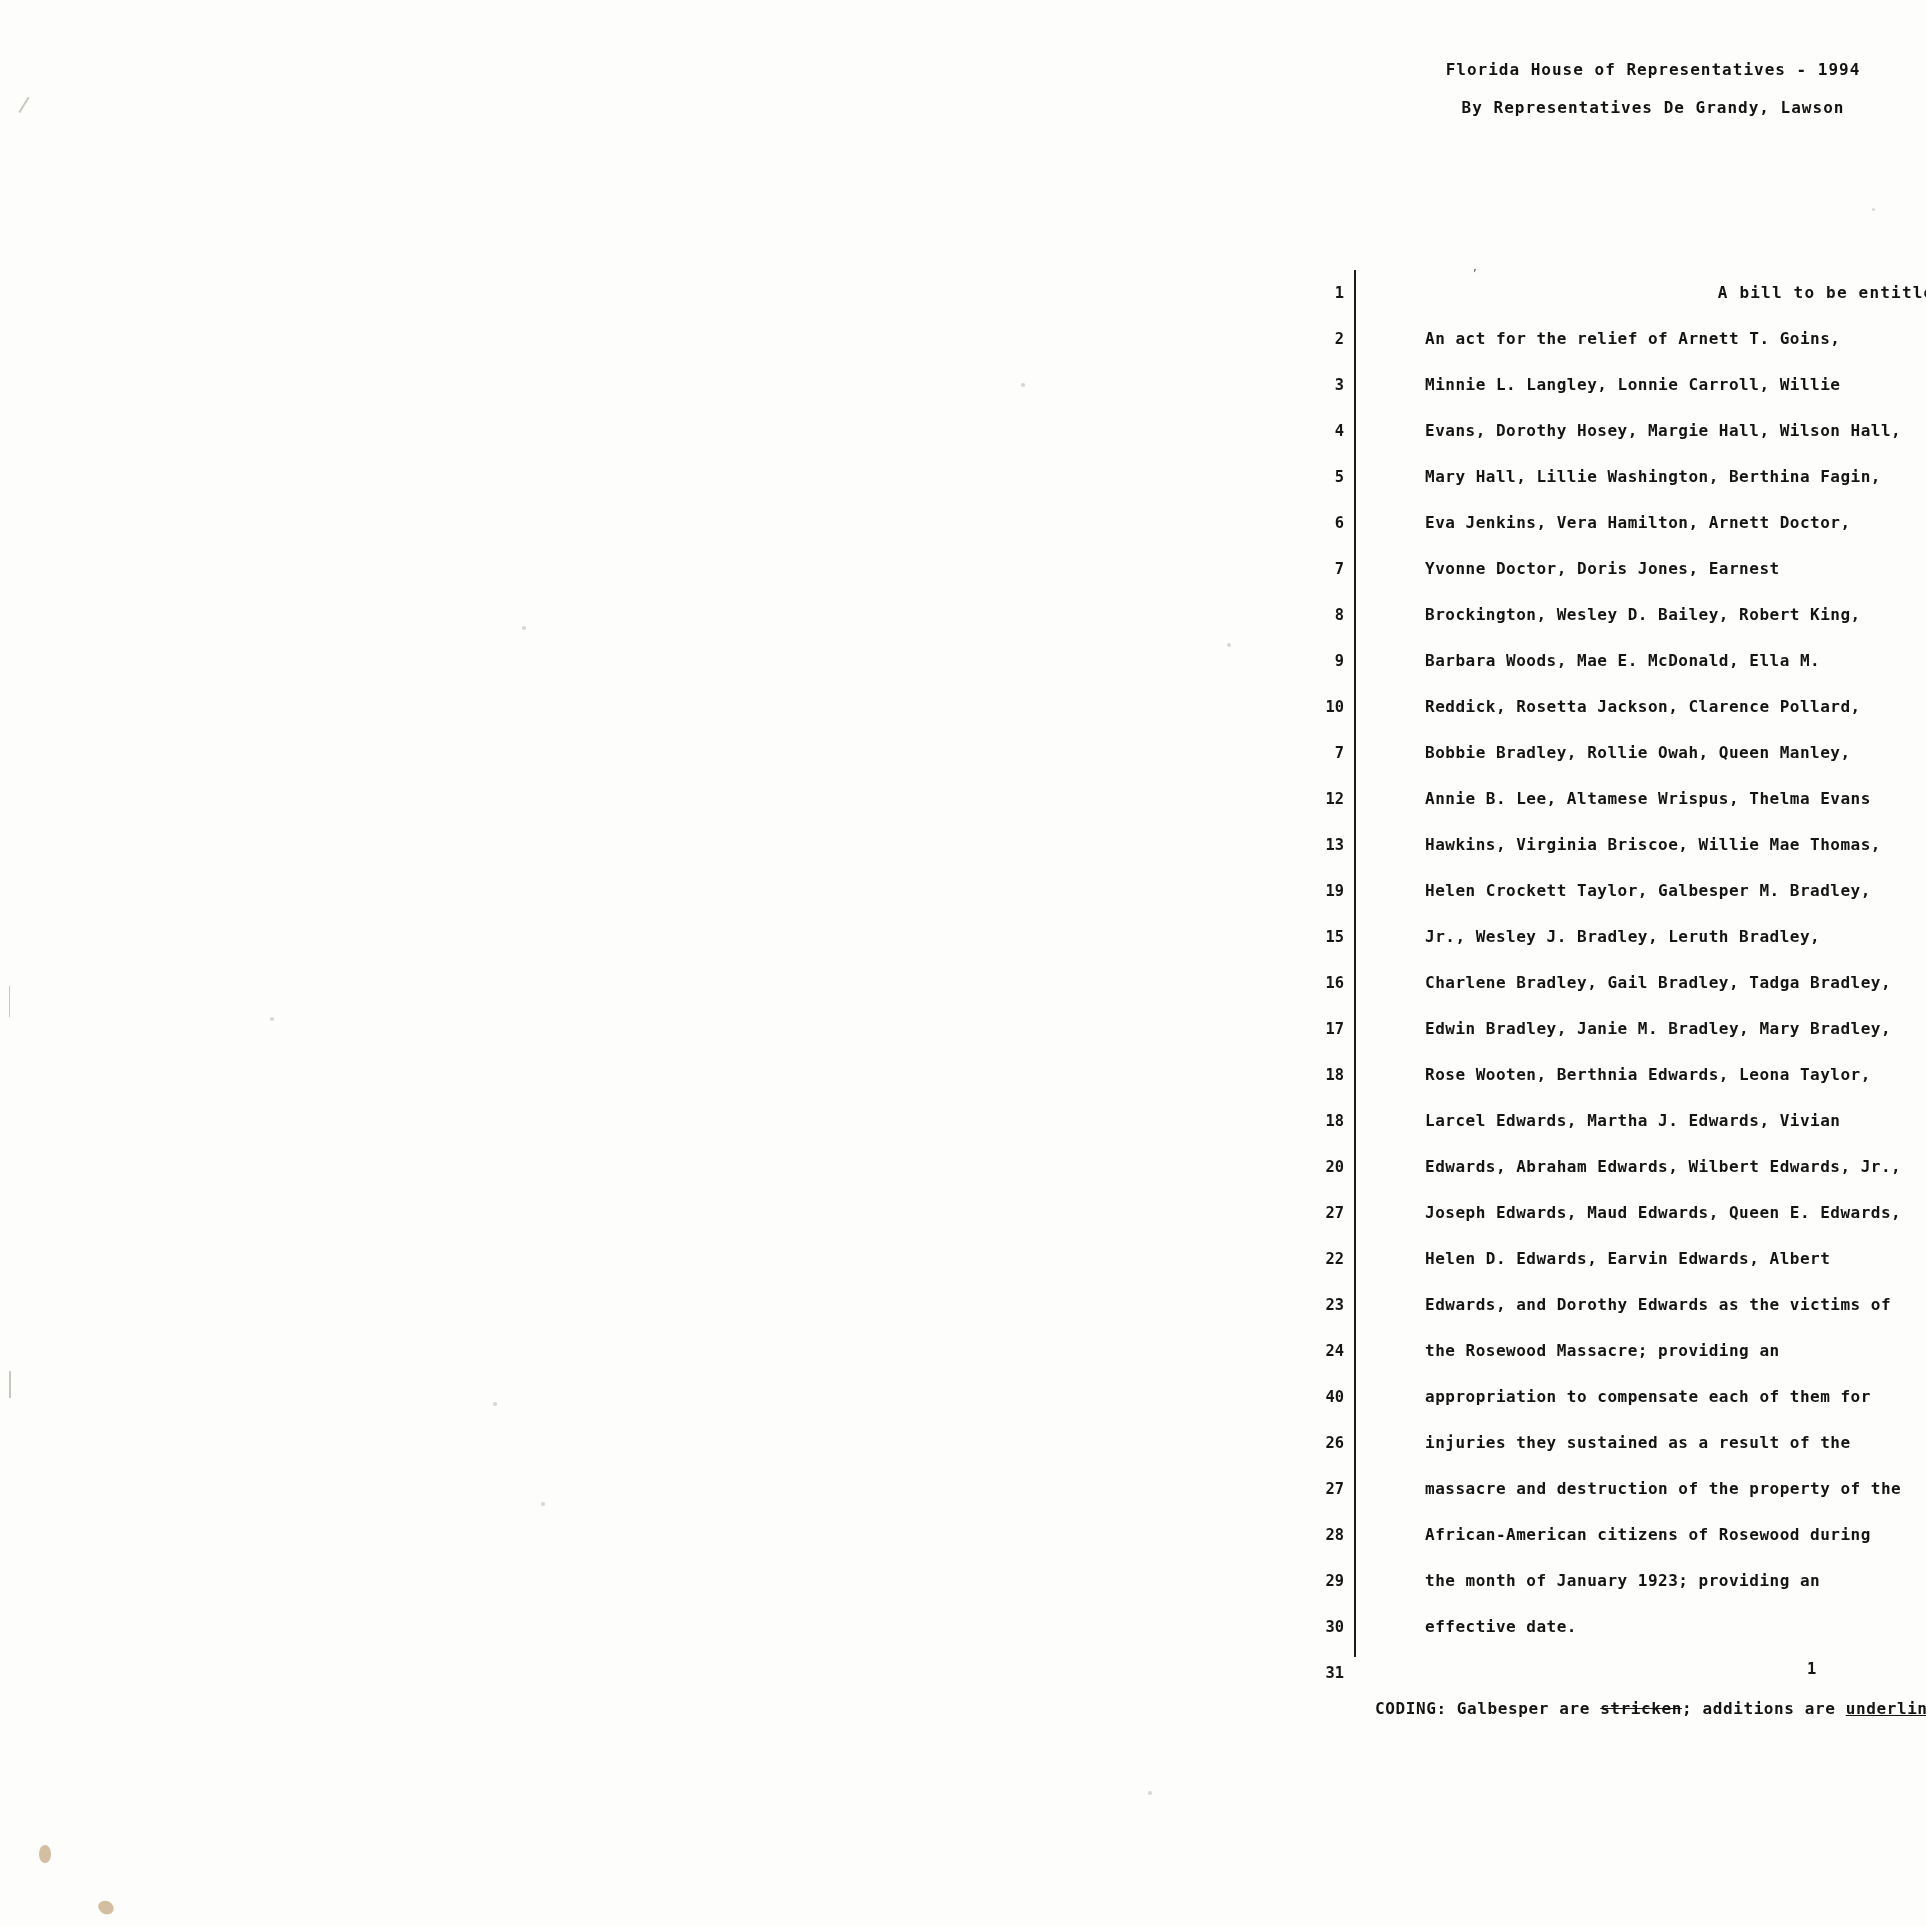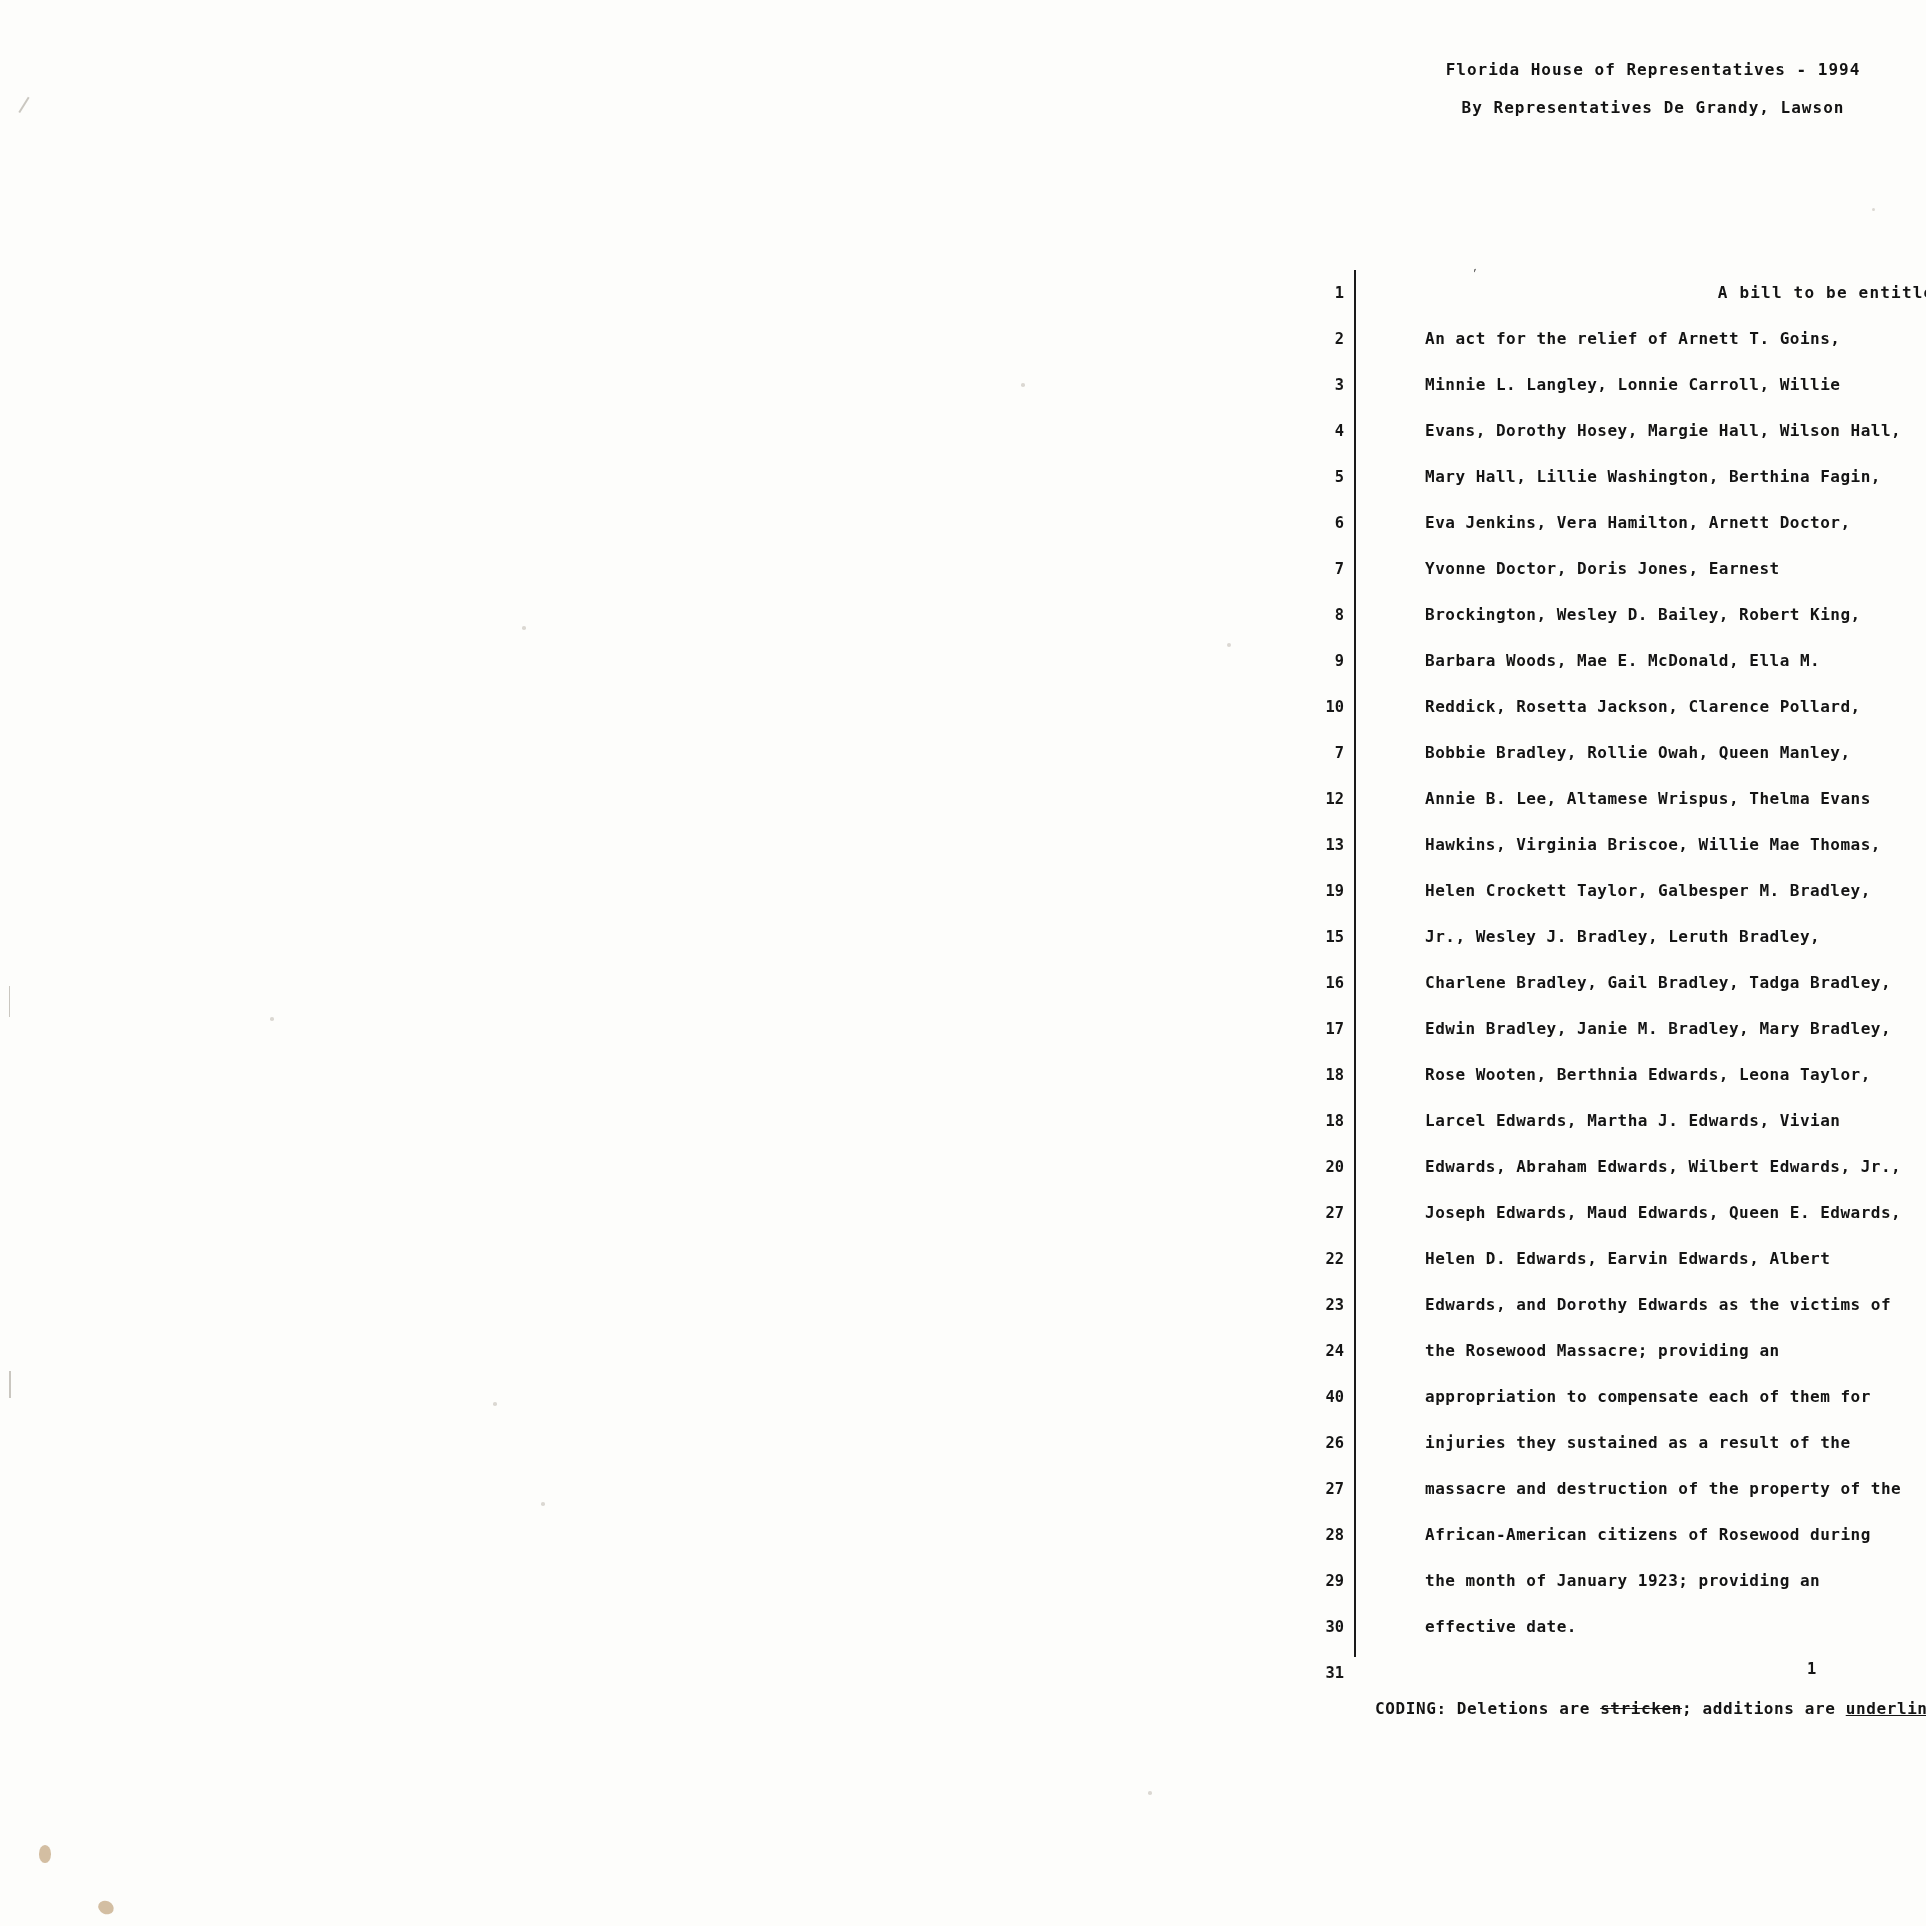--- a/index.html
+++ b/index.html
@@ -238,16 +238,16 @@
     <div class="body-line">injuries they sustained as a result of the</div>
     <div class="body-line">massacre and destruction of the property of the</div>
     <div class="body-line">African-American citizens of Rosewood during</div>
     <div class="body-line">the month of January 1923; providing an</div>
     <div class="body-line">effective date.</div>
     <div class="body-line"></div>
   </div>
 
   <div class="page-number">1</div>
 
-  <div class="coding-note"><span>CODING: Deletions are </span><span class="strike">stricken</span><span>; additions are </span><span class="under">underlined</span></div>
+  <div class="coding-note"><span>CODING: Galbesper are </span><span class="strike">stricken</span><span>; additions are </span><span class="under">underlined</span></div>
 
 </div>
 
 
 </body></html>

